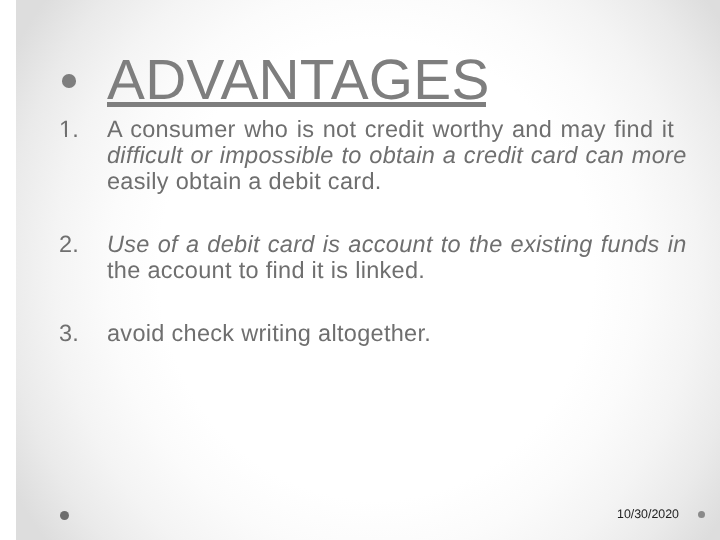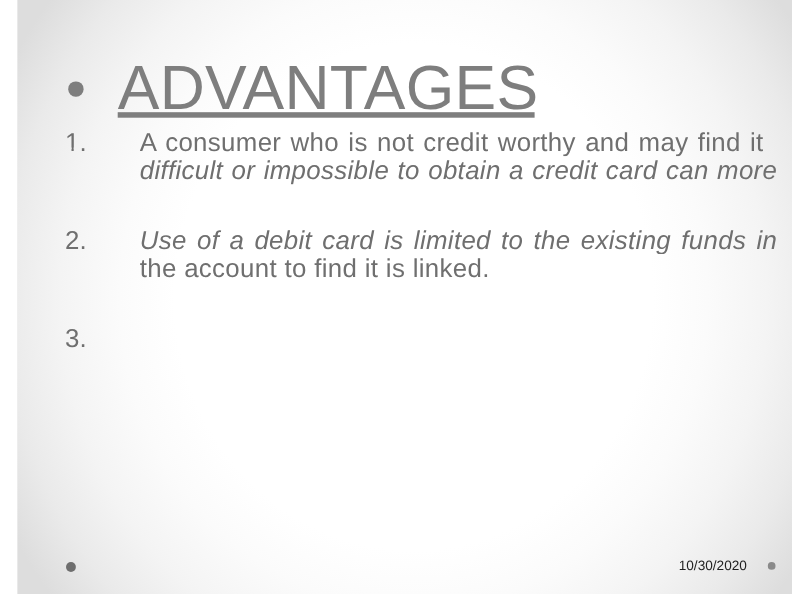--- a/index.html
+++ b/index.html
@@ -26,21 +26,21 @@
   .title-rule{position:absolute;left:91px;top:102px;width:379px;height:5px;background:#7e7e7e;}
 
   
   .body{position:absolute;left:43px;top:116px;width:627px;
     color:#6f6f6f;font-size:23.5px;letter-spacing:0.3px;}
   .item{position:relative;margin:0 0 37px 0;min-height:26px;}
   .item:last-child{margin-bottom:0;}
   .num{position:absolute;left:0;top:0;line-height:26px;white-space:nowrap;}
   
   .num.no-foot-serif{clip-path:polygon(0 0, 30px 0, 30px 26px, 14px 26px, 14px 18px, 8px 18px, 8px 26px, 6px 26px, 6px 18px, 0 18px, 0 0);}
-  .lines{display:block;margin-left:68px;}
+  .lines{display:block;margin-left:48px;}
   .line{display:block;height:26px;line-height:26px;text-align:justify;white-space:normal;overflow:hidden;}
   .line:after{content:"";display:inline-block;width:100%;height:0;}
   .line.last{white-space:nowrap;width:auto;}
   .line.last:after{content:none;}
   .w-full{width:579.6px;font-style:italic;}
   .w-short{width:567.2px;}
 
   
   .foot-bullet{position:absolute;left:44px;top:511px;width:9px;height:9px;
     border-radius:50%;background:#6e6e6e;}
@@ -61,34 +61,36 @@
     <span class="title-rule"></span>
   </div>
 
   <div class="body">
 
     <div class="item">
       <span class="num no-foot-serif">1.</span>
       <span class="lines">
         <span class="line w-short">A consumer who is not credit worthy and may find it</span>
         <span class="line w-full">difficult or impossible to obtain a credit card can more</span>
+        <span class="line last">easily obtain a debit card.</span>
       </span>
     </div>
 
     <div class="item">
       <span class="num">2.</span>
       <span class="lines">
-        <span class="line w-full">Use of a debit card is limited to the existing funds in</span>
+        <span class="line w-full">Use of a debit card is account to the existing funds in</span>
         <span class="line last">the account to find it is linked.</span>
       </span>
     </div>
 
     <div class="item">
       <span class="num">3.</span>
       <span class="lines">
+        <span class="line last">avoid check writing altogether.</span>
       </span>
     </div>
 
   </div>
 
   <span class="foot-bullet"></span>
 
   <div class="footer">
     <span>10/30/2020</span>
     <span class="footer-dot"></span>

